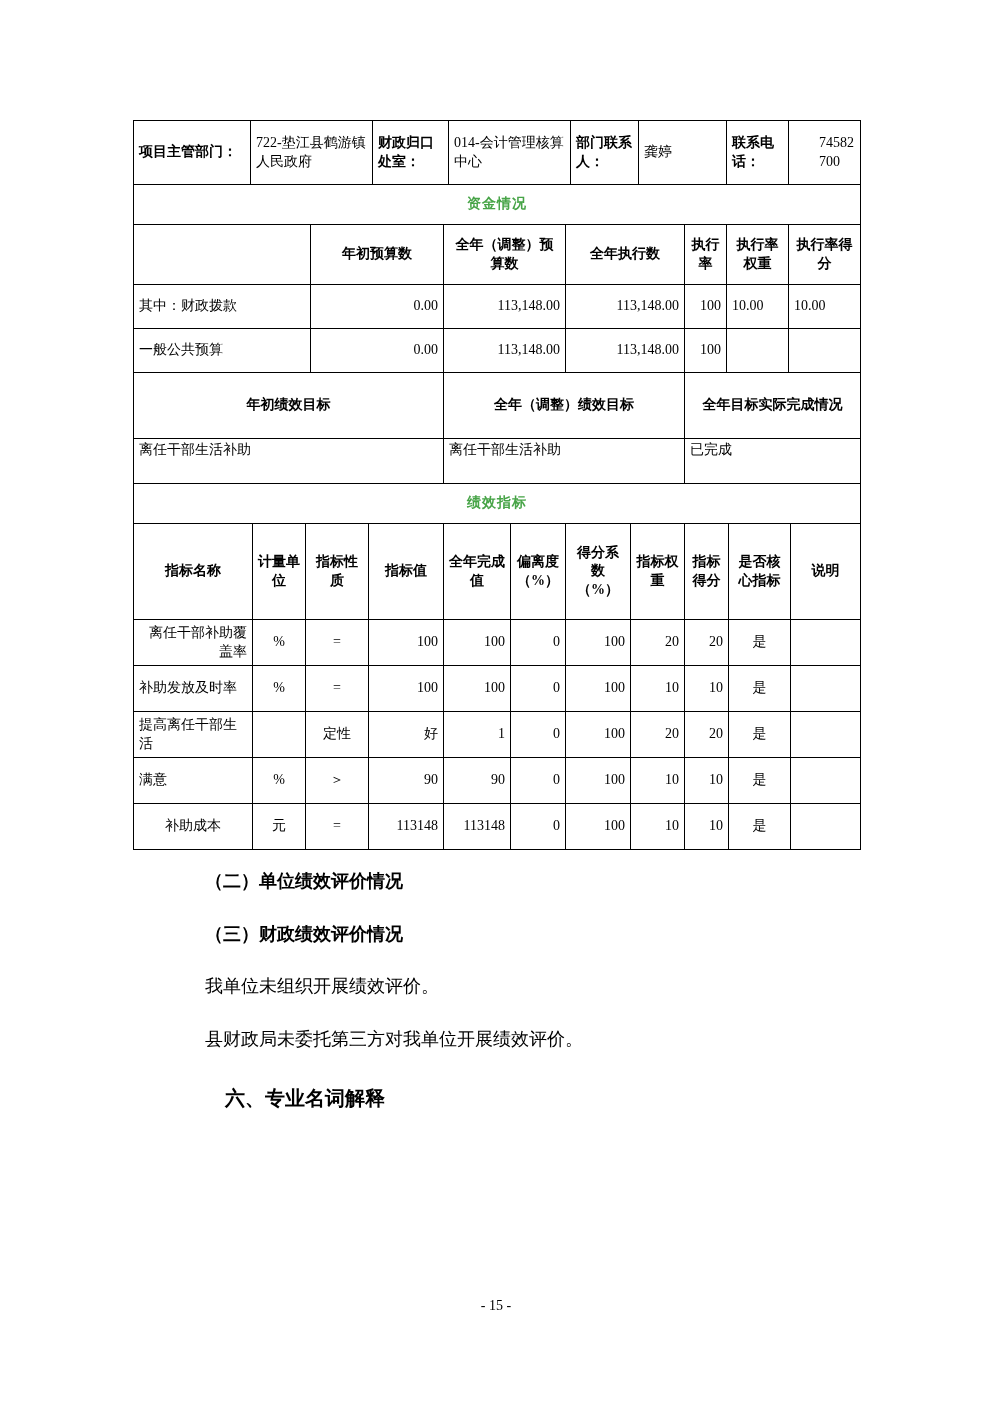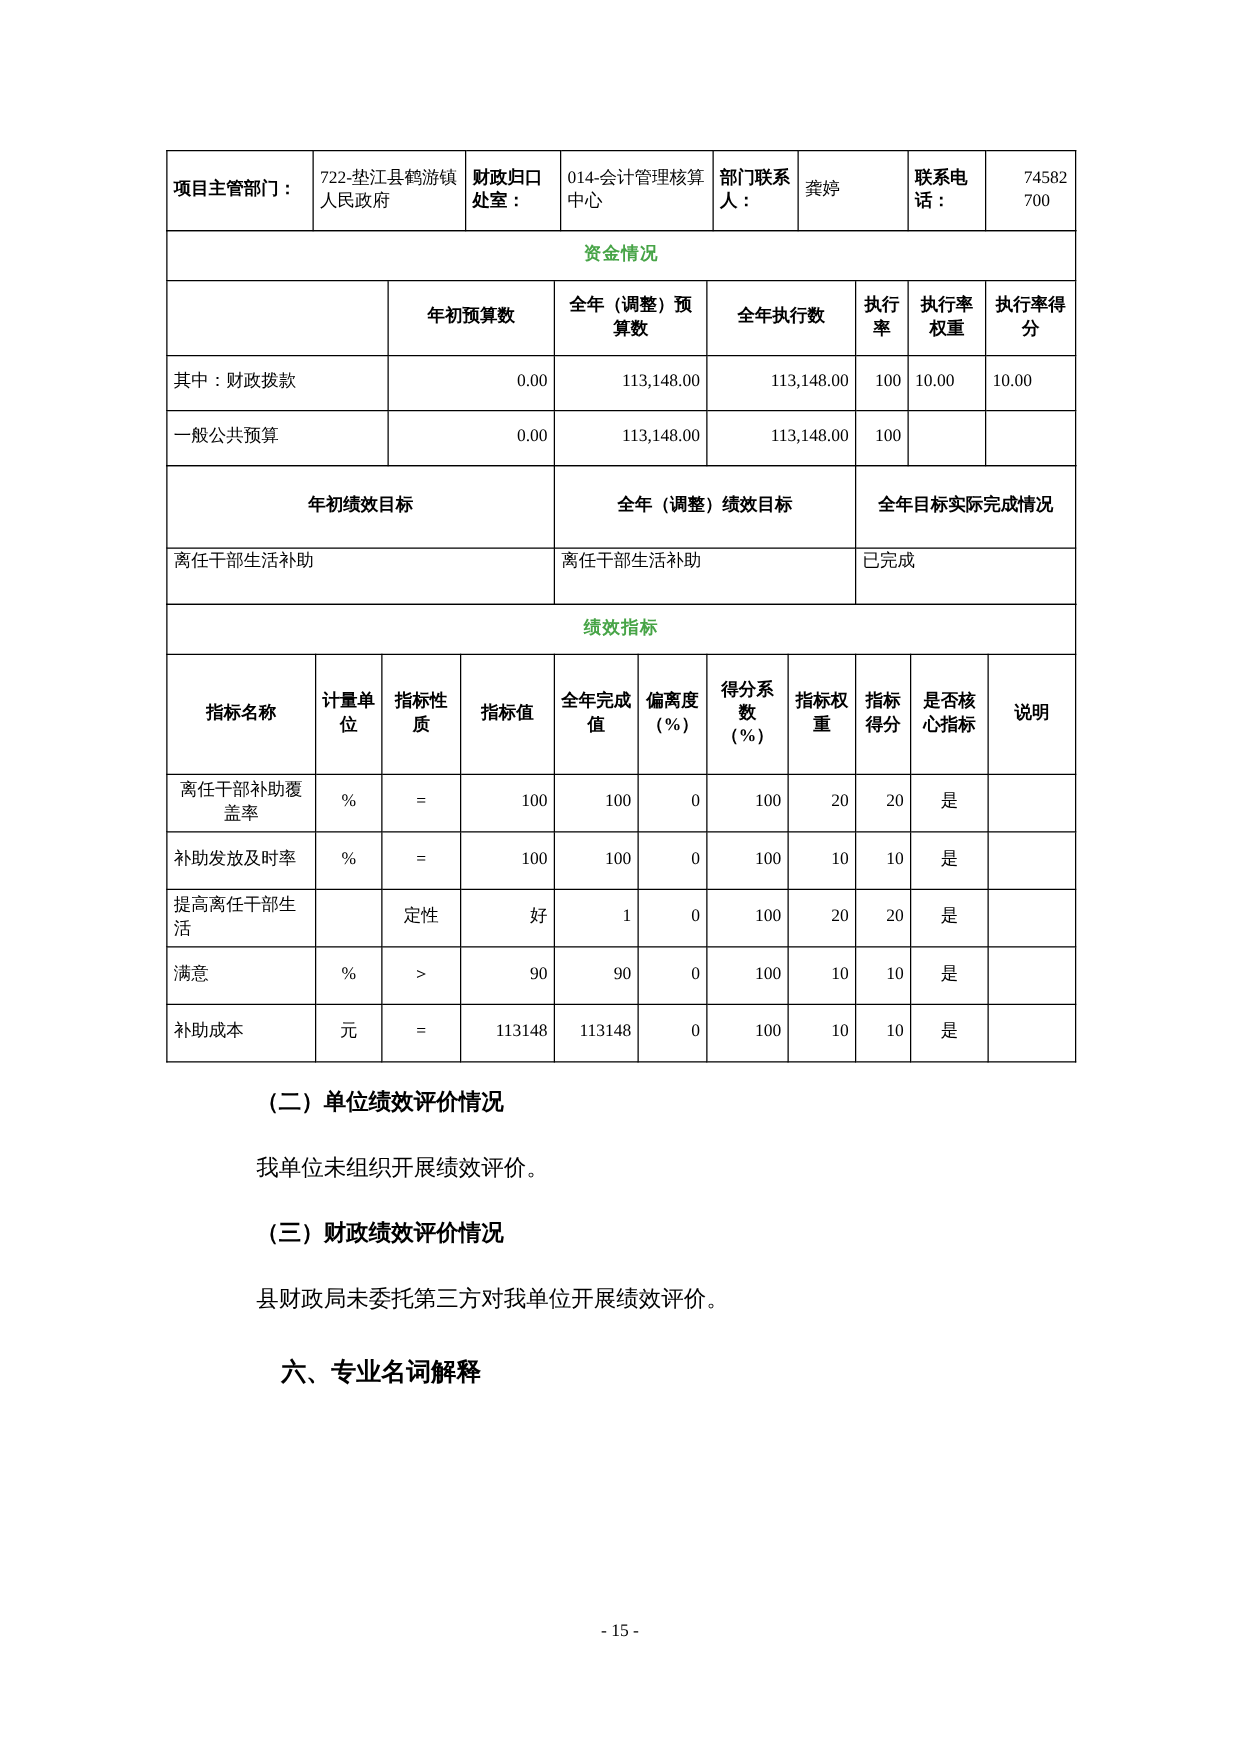--- a/index.html
+++ b/index.html
@@ -180,21 +180,21 @@
           <td class="hc">偏离度（%）</td>
           <td class="hc">得分系数（%）</td>
           <td class="hc">指标权重</td>
           <td class="hc">指标得分</td>
           <td class="hc">是否核心指标</td>
           <td class="hc">说明</td>
         </tr>
       </thead>
       <tbody>
           <tr>
-            <td style="text-align: center;">离任干部补助覆盖率</td>
+            <td style="text-align: right;">离任干部补助覆盖率</td>
             <td style="text-align: center;">%</td>
             <td style="text-align: center;">=</td>
             <td style="text-align: right;">100</td>
             <td style="text-align: right;">100</td>
             <td style="text-align: right;">0</td>
             <td style="text-align: right;">100</td>
             <td style="text-align: right;">20</td>
             <td style="text-align: right;">20</td>
             <td style="text-align: center;">是</td>
             <td style="text-align: left;"></td>
@@ -232,36 +232,36 @@
             <td style="text-align: right;">90</td>
             <td style="text-align: right;">90</td>
             <td style="text-align: right;">0</td>
             <td style="text-align: right;">100</td>
             <td style="text-align: right;">10</td>
             <td style="text-align: right;">10</td>
             <td style="text-align: center;">是</td>
             <td style="text-align: left;"></td>
           </tr>
           <tr>
-            <td style="text-align: left;">补助成本</td>
+            <td style="text-align: center;">补助成本</td>
             <td style="text-align: center;">元</td>
             <td style="text-align: center;">=</td>
             <td style="text-align: right;">113148</td>
             <td style="text-align: right;">113148</td>
             <td style="text-align: right;">0</td>
             <td style="text-align: right;">100</td>
             <td style="text-align: right;">10</td>
             <td style="text-align: right;">10</td>
             <td style="text-align: center;">是</td>
             <td style="text-align: left;"></td>
           </tr>
         </tbody>
     </table>
 
     <div class="para heading first">（二）单位绩效评价情况</div>
+    <div class="para heading">（三）财政绩效评价情况</div>
     <div class="para">我单位未组织开展绩效评价。</div>
-    <div class="para heading">（三）财政绩效评价情况</div>
     <div class="para">县财政局未委托第三方对我单位开展绩效评价。</div>
     <div class="para heading6">六、专业名词解释</div>
   </div>
 
   <div class="footer">- 15 -</div>
 </div>
 
 </body></html>

